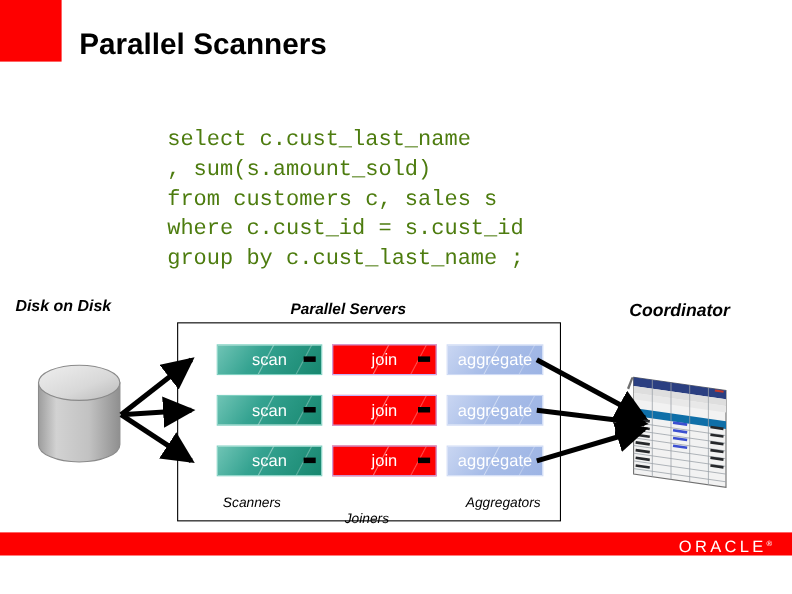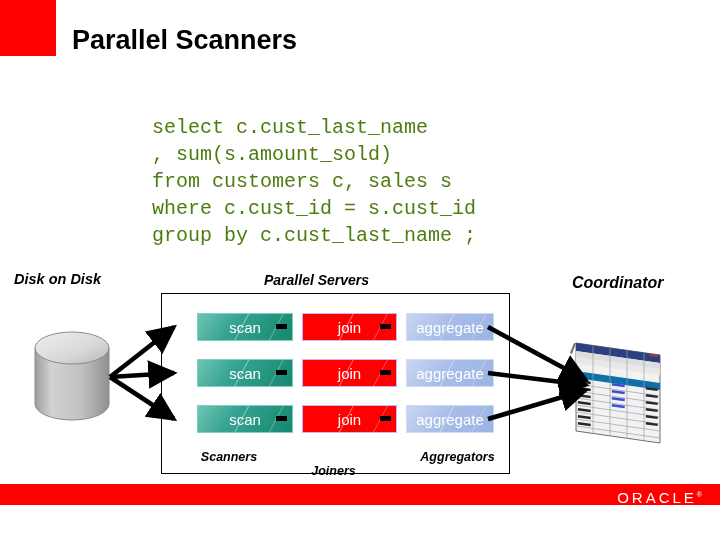--- a/index.html
+++ b/index.html
@@ -69,21 +69,21 @@
       linear-gradient(118deg,rgba(255,255,255,0) 78%,rgba(255,255,255,.30) 79%,rgba(255,255,255,0) 80%);
     pointer-events:none;
   }
   .pbox span{position:relative;z-index:2;}
 
   
   .stub{position:absolute;height:5px;background:#000;}
 
   
   .collabel{
-    position:absolute;font-weight:bold;font-style:italic;font-size:12.5px;
+    position:absolute;font-weight:normal;font-style:italic;font-size:12.5px;
     color:#000;text-align:center;white-space:nowrap;
   }
 
   
   .disk{position:absolute;left:33px;top:330px;width:78px;height:96px;}
 
   
   .coord{position:absolute;left:556px;top:333px;width:120px;height:112px;}
 
   

